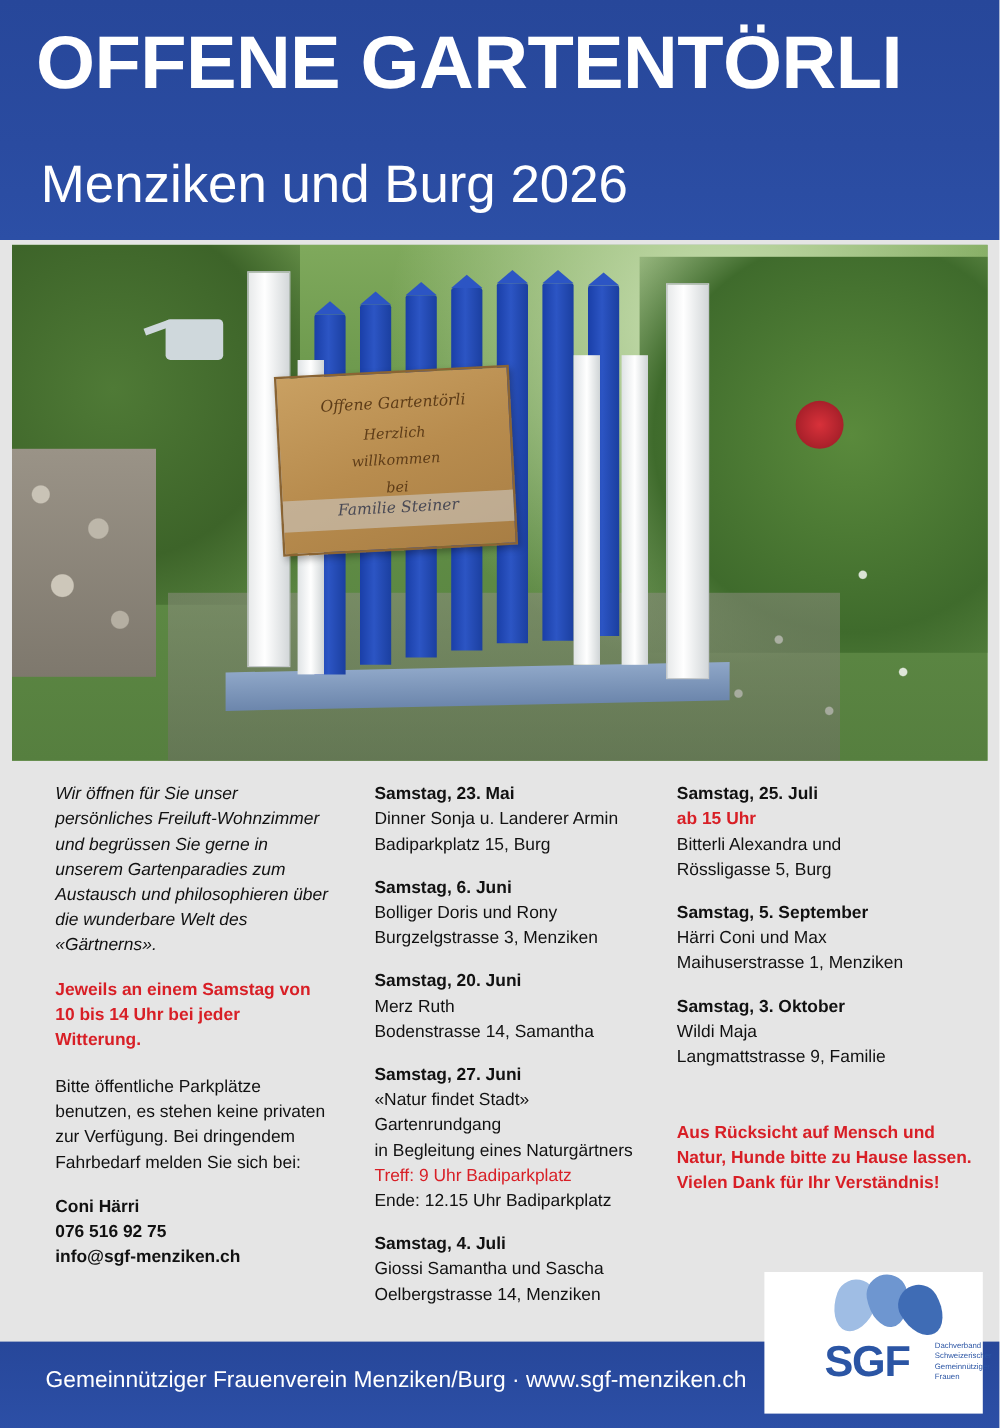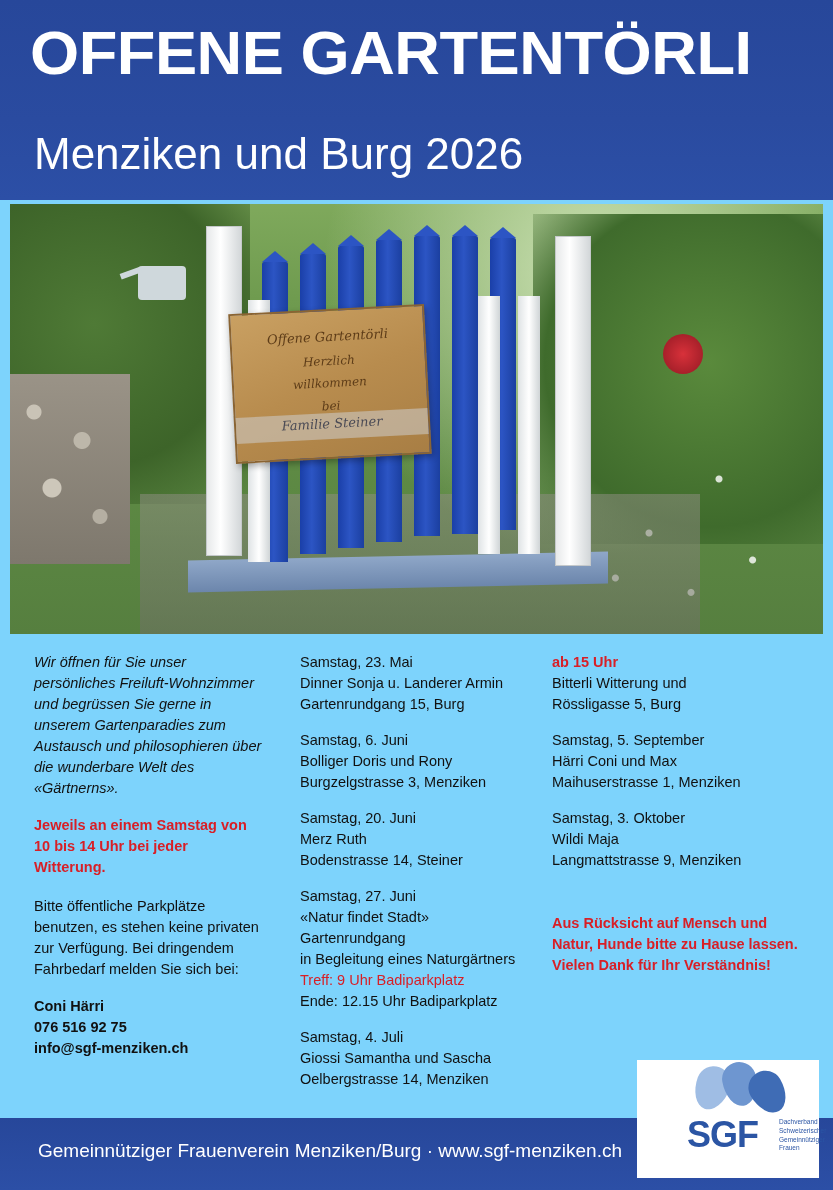--- a/index.html
+++ b/index.html
@@ -11,21 +11,21 @@
     width: 833px;
     height: 1190px;
     font-family: "Liberation Sans", sans-serif;
     overflow: hidden;
     position: relative;
   }
   .poster {
     width: 833px;
     height: 1190px;
     position: relative;
-    background: #7dd3fc;
+    background: #e5e5e5;
     box-sizing: border-box;
   }
 
   
   .header {
     position: absolute;
     left: 0;
     top: 0;
     width: 833px;
     height: 200px;
@@ -177,42 +177,42 @@
     background: #cfd8dc; border-radius: 4px;
   }
   .watering-can::after {
     content: ""; position: absolute; left: -18px; top: 4px;
     width: 22px; height: 6px; background: #cfd8dc; transform: rotate(-20deg);
   }
 
   
   .content {
     position: absolute;
-    left: 0;
+    left: 12px;
     top: 640px;
     width: 718px;
     height: 480px;
   }
   .col {
     position: absolute;
     top: 12px;
     font-size: 14.5px;
     color: #111111;
     line-height: 1.45;
   }
   .col-left { left: 34px; width: 228px; }
   .col-mid { left: 300px; width: 242px; }
   .col-right { left: 552px; width: 258px; }
 
   .para { margin: 0 0 16px 0; }
   .italic-intro { font-style: italic; }
   .redblock { color: #d81f26; font-weight: bold; margin: 0 0 18px 0; }
   .bold { font-weight: bold; }
   .entry { margin: 0 0 15px 0; }
-  .entry .date { font-weight: normal; display: block; }
+  .entry .date { font-weight: bold; display: block; }
   .entry .line { display: block; }
   .entry .redline { display: block; color: #d81f26; }
   .contact { margin: 0; }
   .contact .bold { display: block; }
 
   
   .footer {
     position: absolute;
     left: 0;
     top: 1118px;
@@ -326,33 +326,33 @@
         <span class="bold">076 516 92 75</span>
         <span class="bold">info@sgf-menziken.ch</span>
       </div>
     </div>
 
     <div class="col col-mid">
 
       <div class="entry">
         <span class="date">Samstag, 23. Mai</span>
         <span class="line">Dinner Sonja u. Landerer Armin</span>
-        <span class="line">Gartenrundgang 15, Burg</span>
+        <span class="line">Badiparkplatz 15, Burg</span>
       </div>
 
       <div class="entry">
         <span class="date">Samstag, 6. Juni</span>
         <span class="line">Bolliger Doris und Rony</span>
         <span class="line">Burgzelgstrasse 3, Menziken</span>
       </div>
 
       <div class="entry">
         <span class="date">Samstag, 20. Juni</span>
         <span class="line">Merz Ruth</span>
-        <span class="line">Bodenstrasse 14, Steiner</span>
+        <span class="line">Bodenstrasse 14, Samantha</span>
       </div>
 
       <div class="entry">
         <span class="date">Samstag, 27. Juni</span>
         <span class="line">«Natur findet Stadt»</span>
         <span class="line">Gartenrundgang</span>
         <span class="line">in Begleitung eines Naturgärtners</span>
         <span class="redline">Treff: 9 Uhr Badiparkplatz</span>
         <span class="line">Ende: 12.15 Uhr Badiparkplatz</span>
       </div>
@@ -361,35 +361,36 @@
         <span class="date">Samstag, 4. Juli</span>
         <span class="line">Giossi Samantha und Sascha</span>
         <span class="line">Oelbergstrasse 14, Menziken</span>
       </div>
 
     </div>
 
     <div class="col col-right">
 
       <div class="entry">
+        <span class="date">Samstag, 25. Juli</span>
         <span class="redline bold">ab 15 Uhr</span>
-        <span class="line">Bitterli Witterung und</span>
+        <span class="line">Bitterli Alexandra und</span>
         <span class="line">Rössligasse 5, Burg</span>
       </div>
 
       <div class="entry">
         <span class="date">Samstag, 5. September</span>
         <span class="line">Härri Coni und Max</span>
         <span class="line">Maihuserstrasse 1, Menziken</span>
       </div>
 
       <div class="entry">
         <span class="date">Samstag, 3. Oktober</span>
         <span class="line">Wildi Maja</span>
-        <span class="line">Langmattstrasse 9, Menziken</span>
+        <span class="line">Langmattstrasse 9, Familie</span>
       </div>
 
       <p class="redblock" style="margin-top:42px;">Aus Rücksicht auf Mensch und Natur, Hunde bitte zu Hause lassen. Vielen Dank für Ihr Verständnis!</p>
 
     </div>
   </div>
 
   <div class="footer">
     <div class="footer-text">Gemeinnütziger Frauenverein Menziken/Burg · www.sgf-menziken.ch</div>
     <div class="sgf-logo">

